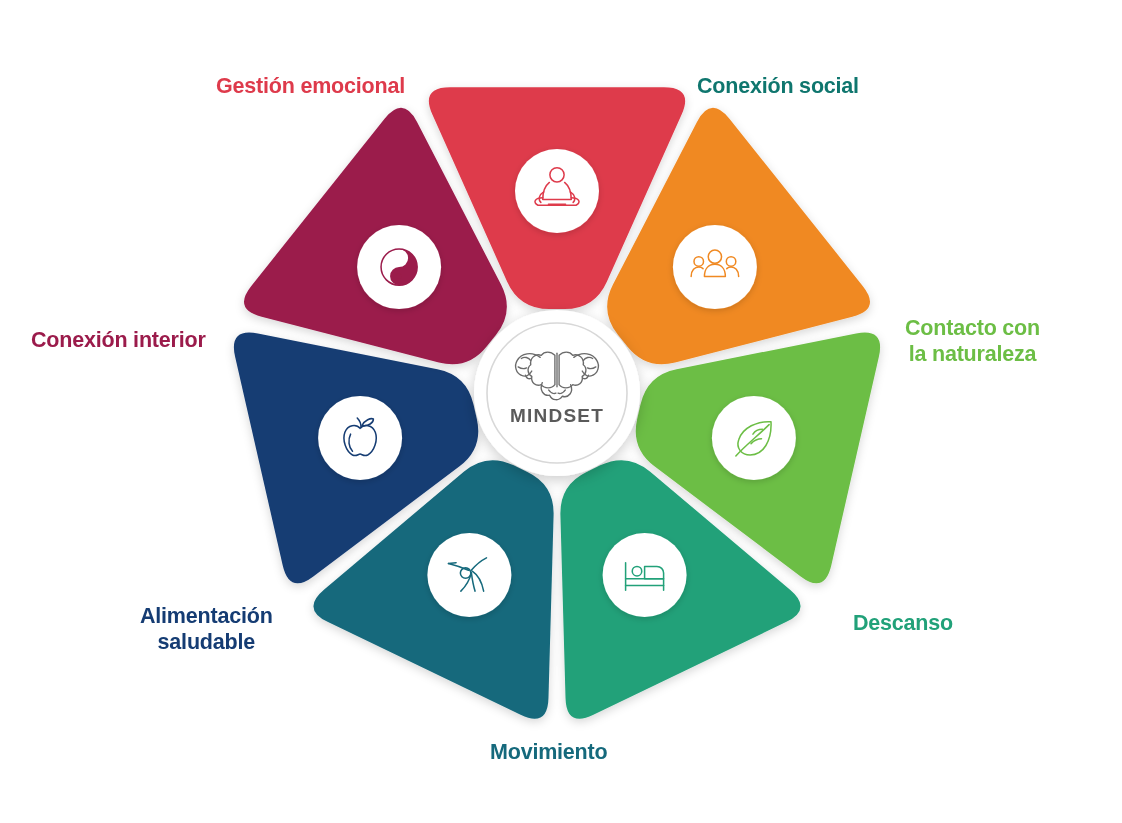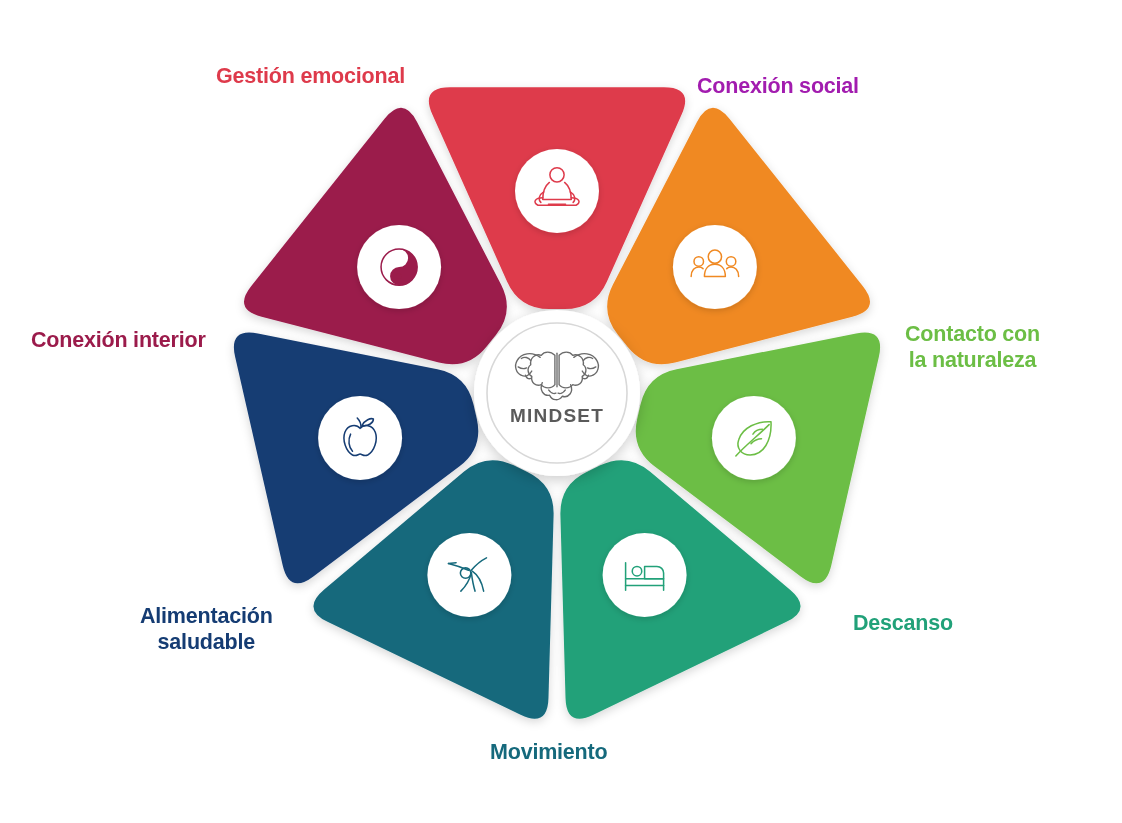--- a/index.html
+++ b/index.html
@@ -174,23 +174,23 @@
                  C30,7 26,5 24,1"></path>
         <path d="M34,-11 C31,-13 27,-12 25,-9"></path>
         <path d="M37,-3 C34,-1 31,-1 29,-2"></path>
         <path d="M30,5 C29,8 27,9 25,8"></path>
       </g>
       <text x="557" y="422" text-anchor="middle" class="center-title">MINDSET</text>
     </g>
     </svg>
 
   <div id="labels-layer">
-      <div class="seg-label" style="left: 216px; top: 64px; color: rgb(222, 58, 75); text-align: center;">Gestión emocional</div>
-      <div class="seg-label" style="left: 697px; top: 74px; color: #a21caf; text-align: right;">Conexión social</div>
-      <div class="seg-label" style="left: 905px; top: 316px; color: rgb(108, 190, 69); text-align: center; margin-top: 6px;">Contacto con
+      <div class="seg-label" style="left: 216px; top: 74px; color: rgb(222, 58, 75); text-align: center;">Gestión emocional</div>
+      <div class="seg-label" style="left: 697px; top: 74px; color: #0f766e; text-align: right;">Conexión social</div>
+      <div class="seg-label" style="left: 905px; top: 316px; color: rgb(108, 190, 69); text-align: center;">Contacto con
 la naturaleza</div>
       <div class="seg-label" style="left: 815px; top: 611px; color: rgb(33, 161, 121); text-align: center; margin-left: 38px;">Descanso</div>
       <div class="seg-label" style="left: 490px; top: 740px; color: rgb(21, 105, 124); ">Movimiento</div>
       <div class="seg-label" style="left: 140px; top: 604px; color: rgb(21, 60, 115); text-align: center;">Alimentación
 saludable</div>
       <div class="seg-label" style="left: 31px; top: 328px; color: rgb(155, 27, 75); text-align: left;">Conexión interior</div>
     </div>
 
 </div>
 

